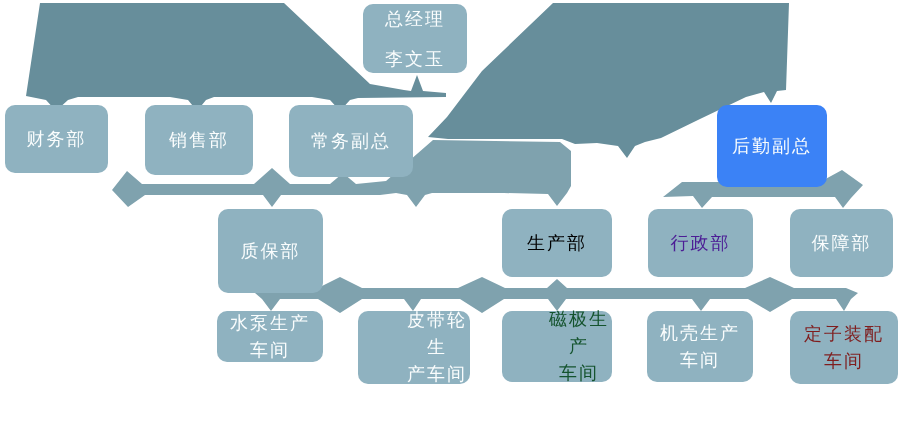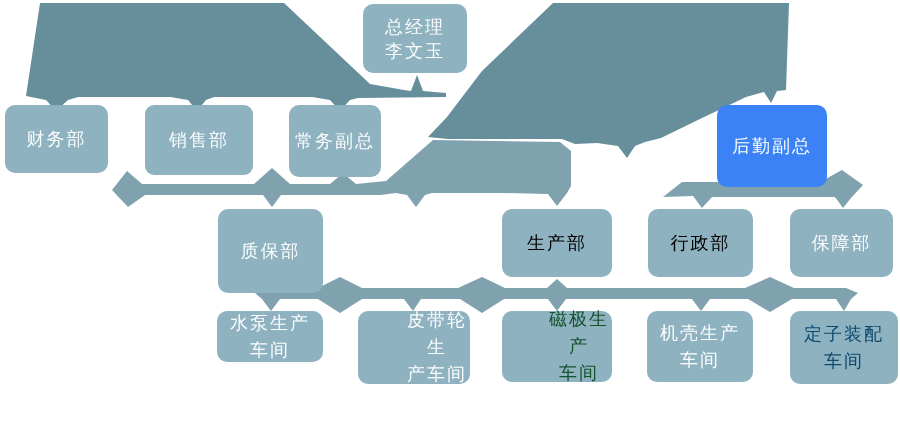--- a/index.html
+++ b/index.html
@@ -18,21 +18,21 @@
   }
   .node-label{
     color:#fafdfd;
     font-size:18px;
     line-height:27px;
     letter-spacing:2px;
     text-align:center;
     white-space:pre-line;
     user-select:none;
   }
-  .root .node-label{line-height:24px;}
+  .root .node-label{line-height:40px;}
 </style>
 </head>
 <body>
 
 <div id="stage">
 
   <svg id="connectors" viewBox="0 0 900 435" aria-hidden="true">
 
     <path d="M26,96 L40,3 L284,3 L370,84 L404,90 L411,91 L417,75 L423,91 L446,93 L446,97
              L358,98 L350,100 L340,111 L330,100 L312,97 L214,97 L206,100 L197,111 L188,100
@@ -59,38 +59,38 @@
   </svg>
 
   <div class="node root" style="left: 363px; top: 4px; width: 104px; height: 69px; background: rgb(143, 178, 192);">
     <span class="node-label" style="color: rgb(250, 253, 253);">总经理
 李文玉</span>
   </div>
 
   <div class="node" style="left: 5px; top: 105px; width: 103px; height: 68px; background: rgb(143, 178, 192);">
     <span class="node-label" style="color: rgb(250, 253, 253);">财务部</span>
   </div>
-  <div class="node" style="left: 145px; top: 105px; width: 108px; height: 70px; background: rgb(143, 178, 192); border-radius: 9px;">
+  <div class="node" style="left: 145px; top: 105px; width: 108px; height: 70px; background: rgb(143, 178, 192);">
     <span class="node-label" style="color: rgb(250, 253, 253);">销售部</span>
   </div>
-  <div class="node" style="left: 289px; top: 105px; width: 92px; height: 72px; background: rgb(143, 178, 192);">
+  <div class="node" style="left: 289px; top: 105px; width: 124px; height: 72px; background: rgb(143, 178, 192);">
     <span class="node-label" style="color: rgb(250, 253, 253);">常务副总</span>
   </div>
   <div class="node" style="left: 717px; top: 105px; width: 110px; height: 82px; background: #3b82f6;">
     <span class="node-label" style="color: rgb(250, 253, 253);">后勤副总</span>
   </div>
 
   <div class="node" style="left: 218px; top: 209px; width: 105px; height: 84px; background: rgb(143, 178, 192);">
     <span class="node-label" style="color: rgb(250, 253, 253);">质保部</span>
   </div>
   <div class="node" style="left: 502px; top: 209px; width: 110px; height: 68px; background: rgb(143, 178, 192);">
     <span class="node-label" style="color: #000000;">生产部</span>
   </div>
   <div class="node" style="left: 648px; top: 209px; width: 105px; height: 68px; background: rgb(143, 178, 192);">
-    <span class="node-label" style="color: #000000;">行政部</span>
+    <span class="node-label" style="color: #4c1d95;">行政部</span>
   </div>
   <div class="node" style="left: 790px; top: 209px; width: 103px; height: 68px; background: rgb(143, 178, 192);">
     <span class="node-label" style="color: rgb(250, 253, 253);">保障部</span>
   </div>
 
   <div class="node" style="left: 217px; top: 311px; width: 106px; height: 51px; background: rgb(143, 178, 192);">
     <span class="node-label" style="color: rgb(250, 253, 253);">水泵生产
 车间</span>
   </div>
   <div class="node" style="left: 358px; top: 311px; width: 112px; height: 73px; background: rgb(143, 178, 192); padding-left: 46px;">
@@ -99,17 +99,17 @@
   </div>
   <div class="node" style="left: 502px; top: 311px; width: 110px; height: 71px; background: rgb(143, 178, 192);">
     <span class="node-label" style="color: #14532d; margin-left: 44px;">磁极生产
 车间</span>
   </div>
   <div class="node" style="left: 647px; top: 311px; width: 106px; height: 71px; background: rgb(143, 178, 192);">
     <span class="node-label" style="color: rgb(250, 253, 253);">机壳生产
 车间</span>
   </div>
   <div class="node" style="left: 790px; top: 311px; width: 108px; height: 73px; background: rgb(143, 178, 192);">
-    <span class="node-label" style="color: #0c4a6e;">定子装配
+    <span class="node-label" style="color: #7f1d1d;">定子装配
 车间</span>
   </div>
 
 </div>
 
 </body></html>

